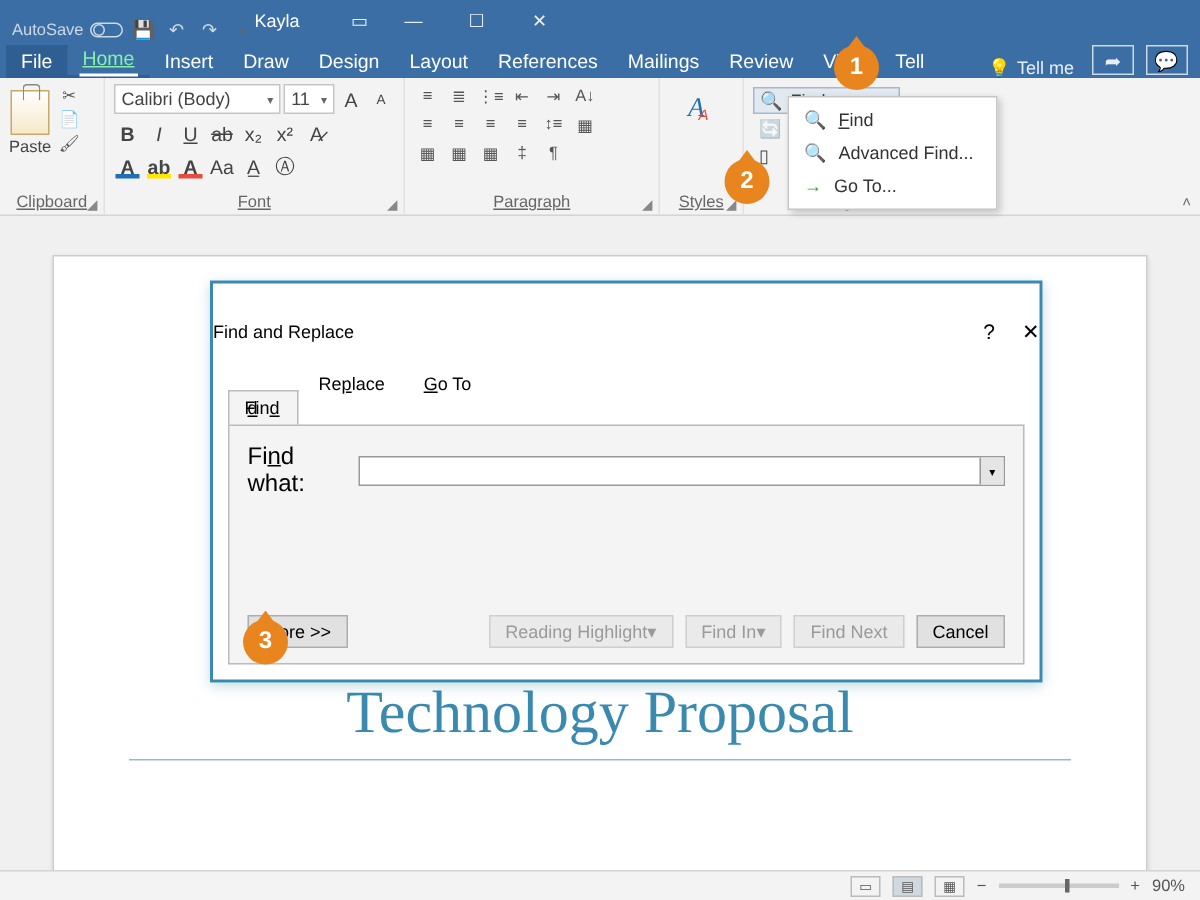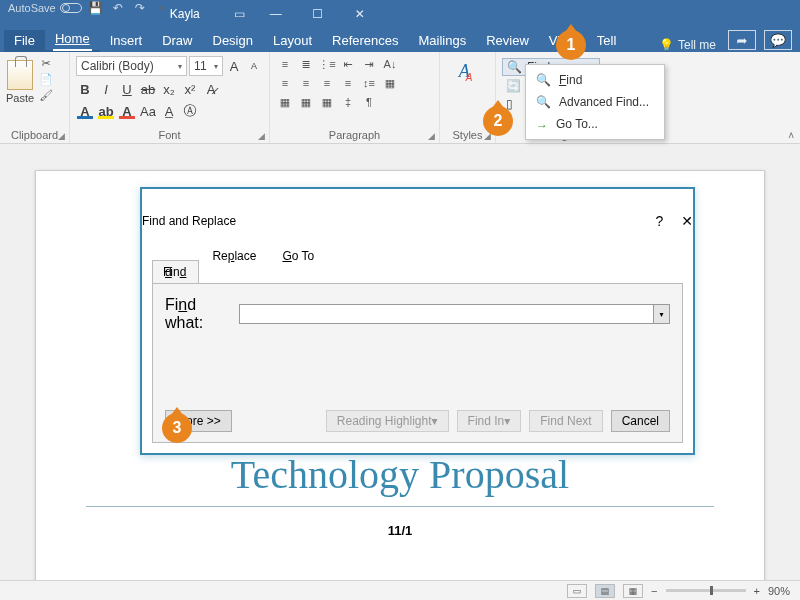--- a/index.html
+++ b/index.html
@@ -1,43 +1,43 @@
 <!DOCTYPE html>
 <html><head>
 <meta charset="utf-8">
 <style>
 * { box-sizing: border-box; margin: 0; padding: 0; font-family: "Segoe UI", sans-serif; }
 body { width: 800px; height: 600px; background: #fff; overflow: hidden; position: relative; font-size: 12px; }
 
 
-.titlebar { height: 28px; background: #3a6ea5; display: flex; align-items: flex-start; color: #fff; font-size: 12px; }
+.titlebar { height: 28px; background: #3a6ea5; display: flex; align-items: flex-end; color: #fff; font-size: 12px; }
 .titlebar .left { display: flex; align-items: center; gap: 6px; padding-left: 8px; }
 .autosave { display: flex; align-items: center; gap: 4px; color: #cdd9e6; font-size: 11px; }
 .toggle { width: 22px; height: 10px; border: 1px solid #cdd9e6; border-radius: 5px; position: relative; }
 .toggle::after { content: ""; position: absolute; width: 6px; height: 6px; border: 1px solid #cdd9e6; border-radius: 50%; left: 1px; top: 0px; }
 .qat-icon { width: 16px; height: 16px; display: inline-flex; align-items: center; justify-content: center; color: #cdd9e6; }
 .titlebar .center { flex: 1; text-align: center; color: #e8eef5; }
 .titlebar .right { display: flex; align-items: center; gap: 2px; padding-right: 2px; }
 .win-btn { width: 40px; height: 28px; display: flex; align-items: center; justify-content: center; color: #e8eef5; }
 .ribbon-opt { width: 28px; text-align:center; color:#e8eef5; }
 
 
 .tabs { height: 24px; background: #3a6ea5; display: flex; align-items: flex-end; padding: 0 4px; color: #fff; font-size: 13px; }
 .tab { padding: 3px 10px 4px; cursor: pointer; }
 .tab.file { background: #2f5f92; }
-.tab.home { border-bottom: 2px solid #2f5f92; color:#ffffff; background:transparent; position:relative;text-decoration:underline;}
+.tab.home { border-bottom: 2px solid #2f5f92; color:#86efac; background:transparent; position:relative;text-decoration:underline;}
 .tab.home::after{content:"";position:absolute;left:8px;right:8px;bottom:-1px;height:2px;background:#fff;}
 .tabs .spacer { flex: 1; }
 .tellme { display: flex; align-items: center; gap: 4px; padding: 0 8px; color: #e8eef5; font-size: 12px; }
 .share-btn { width: 28px; height: 20px; border: 1px solid #cdd9e6; margin: 0 4px 2px; display:flex;align-items:center;justify-content:center;color:#e8eef5; }
 
 
 .ribbon { height: 92px; background: #f3f3f3; border-bottom: 1px solid #d4d4d4; display: flex; font-size: 11px; color: #444; position:relative; }
 .group { border-right: 1px solid #e1e1e1; padding: 4px 6px 2px; display: flex; flex-direction: column; justify-content: space-between; }
-.group-label { text-align: center; color: #666; font-size: 11px; padding-top: 2px; position:relative;}
+.group-label { text-align: center; color: #666; font-size: 11px; padding-top: 2px; position:relative;text-decoration:underline;}
 .group-label .launcher { position:absolute; right:-2px; bottom:0px; font-size:9px; color:#888;}
 .group-body { flex: 1; display: flex; align-items: flex-start; gap: 4px; }
 .clip-big { display:flex; flex-direction:column; align-items:center; gap:2px; padding-top:4px;}
 .clip-icon { width:26px; height:30px; border:1px solid #c9a968; background:linear-gradient(#fff,#f6e9c9); position:relative;}
 .clip-icon::after{content:"";position:absolute;top:-5px;left:7px;width:10px;height:10px;border:1px solid #888;border-radius:3px 3px 0 0;border-bottom:none;}
 .mini-col { display:flex; flex-direction:column; gap:2px; }
 .mini { width:16px; height:14px; display:flex;align-items:center;justify-content:center;color:#555; }
 
 .font-top { display:flex; gap:2px; align-items:center; }
 .font-sel { height:20px; border:1px solid #c5c5c5; background:#fff; font-size:12px; padding:1px 4px; display:flex;align-items:center;justify-content:space-between; }
@@ -269,21 +269,20 @@
 </div>
 
 <div class="callout" style="top:30px;left:556px;">1</div>
 <div class="callout" style="top:106px;left:483px;">2</div>
 <div class="callout" style="top:413px;left:162px;">3</div>
 
 <div class="doc-area">
   <div class="page">
     <div class="doc-title">Technology Proposal</div>
     <hr class="doc-hr">
-    <div class="doc-date">11/1</div>
   </div>
 </div>
 
 <div class="dialog">
   <div class="dlg-title">
     <span>Find and Replace</span>
     <div class="r">
       <span>?</span>
       <span>✕</span>
     </div>

